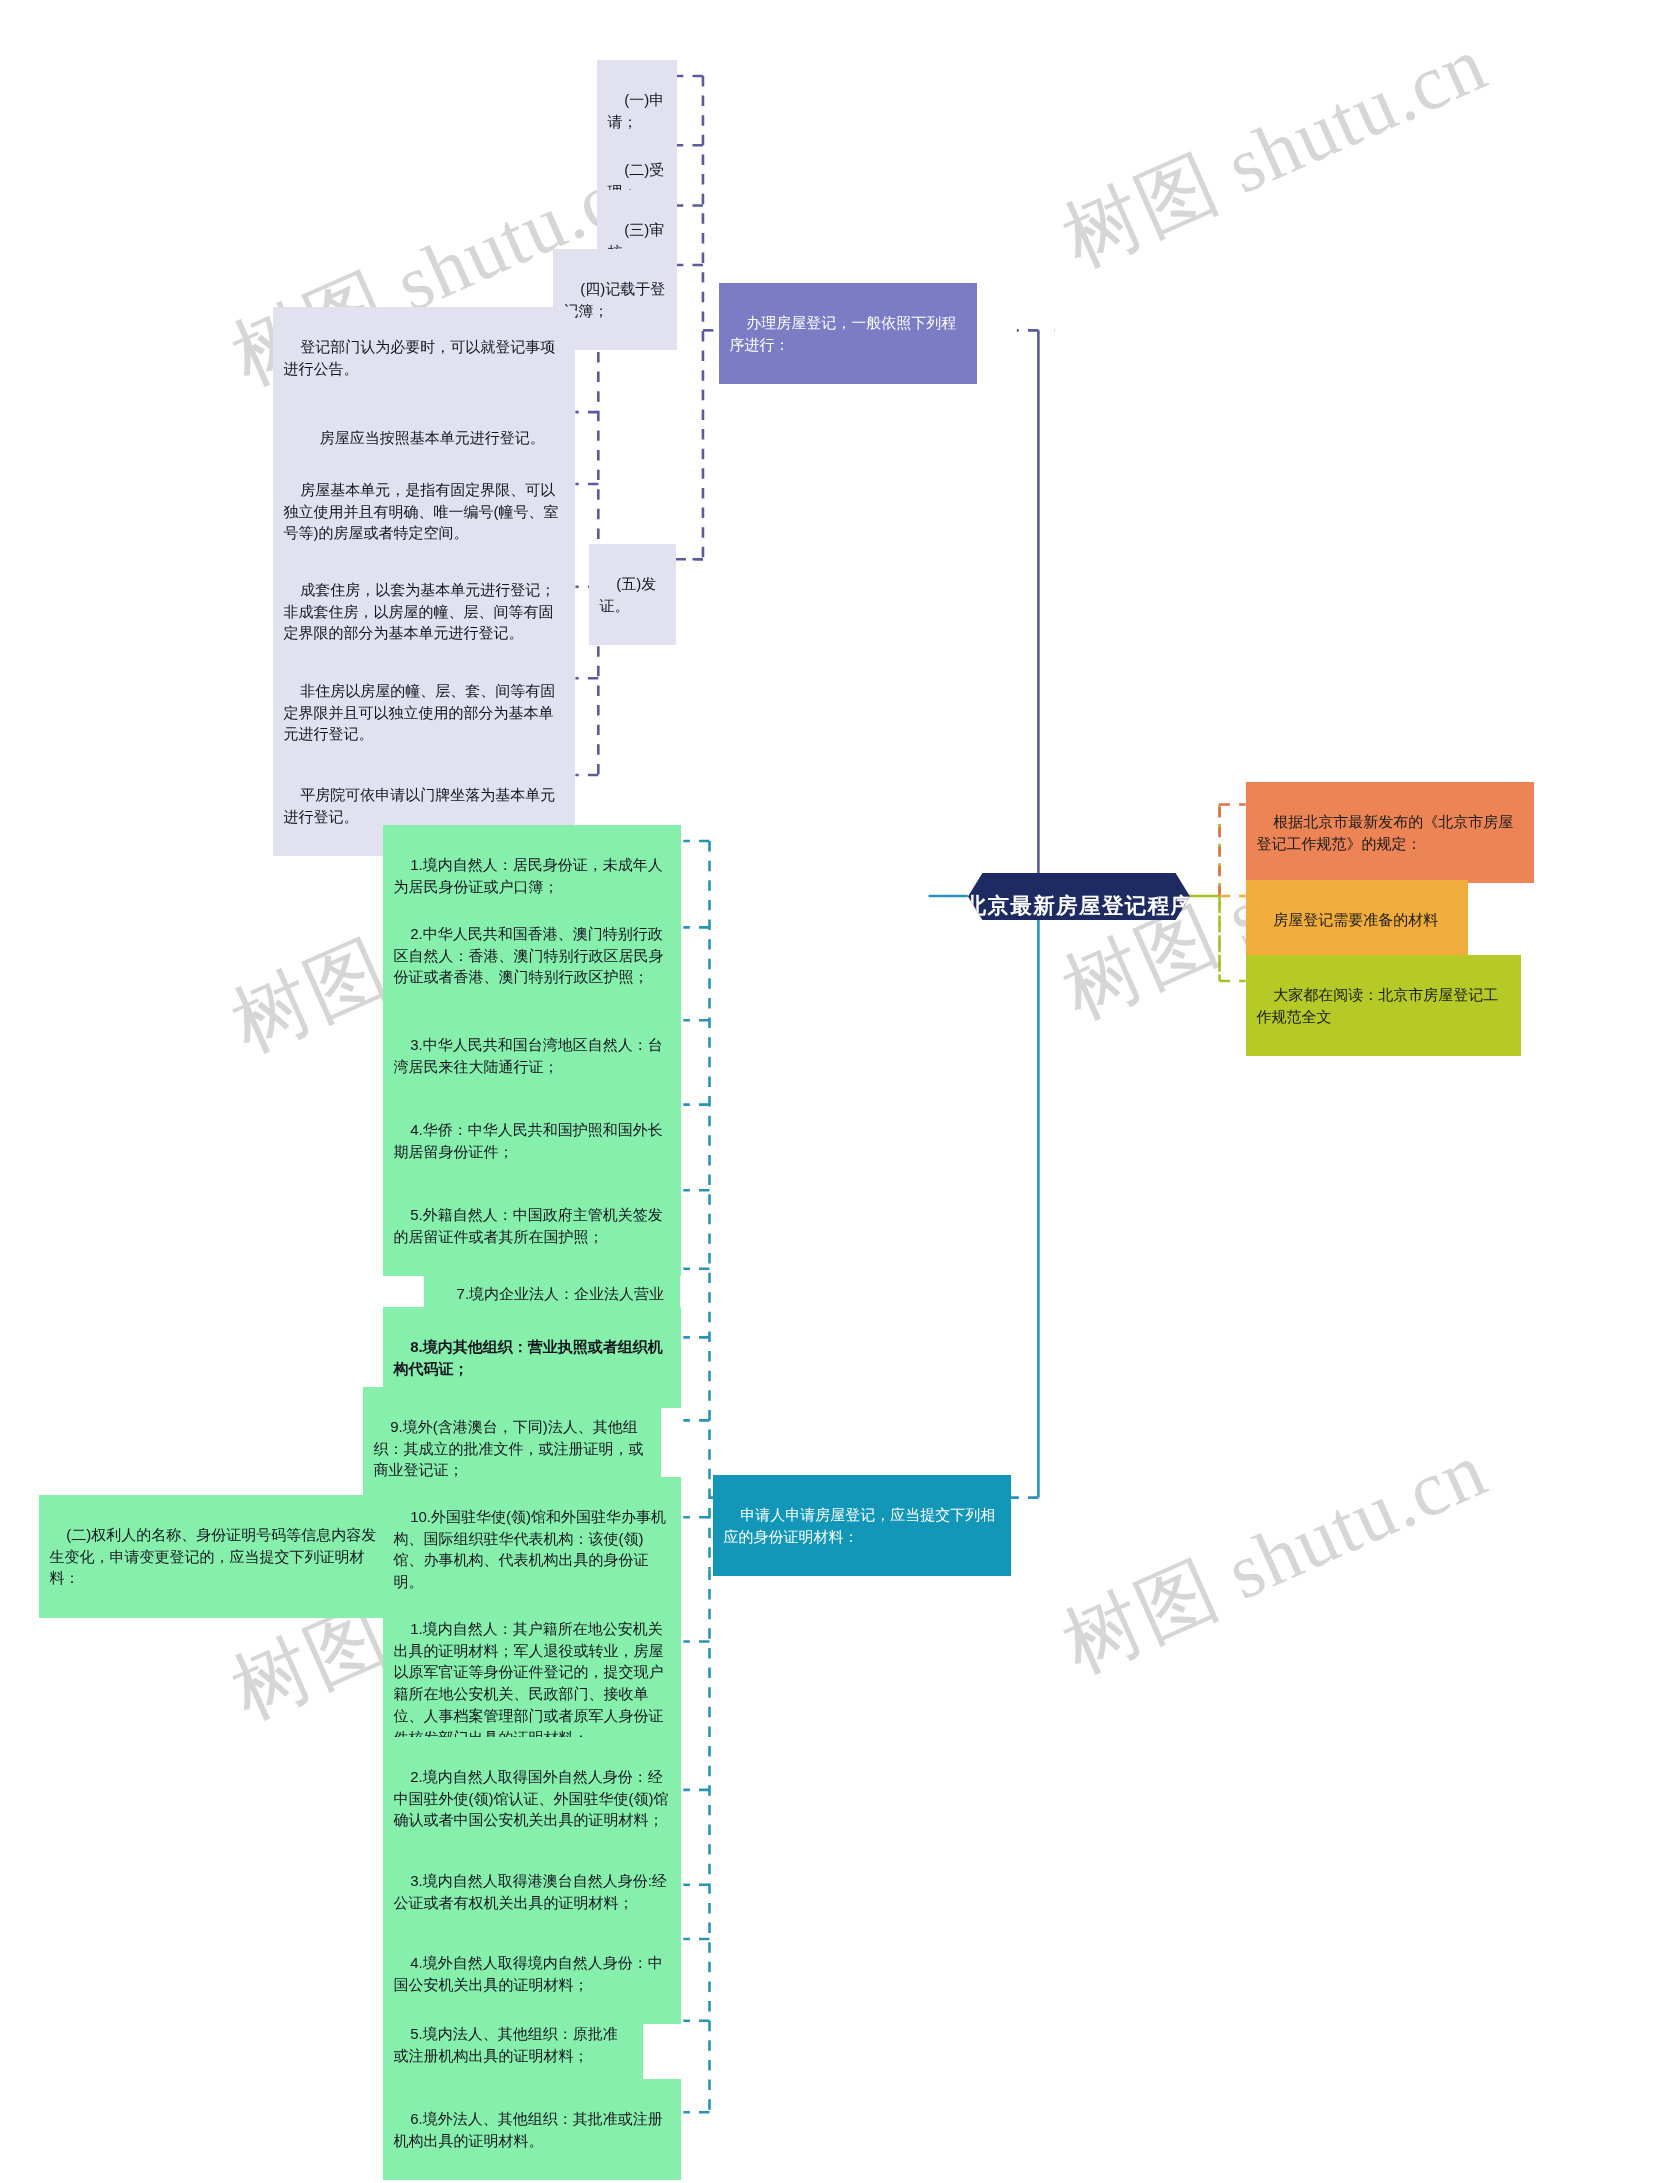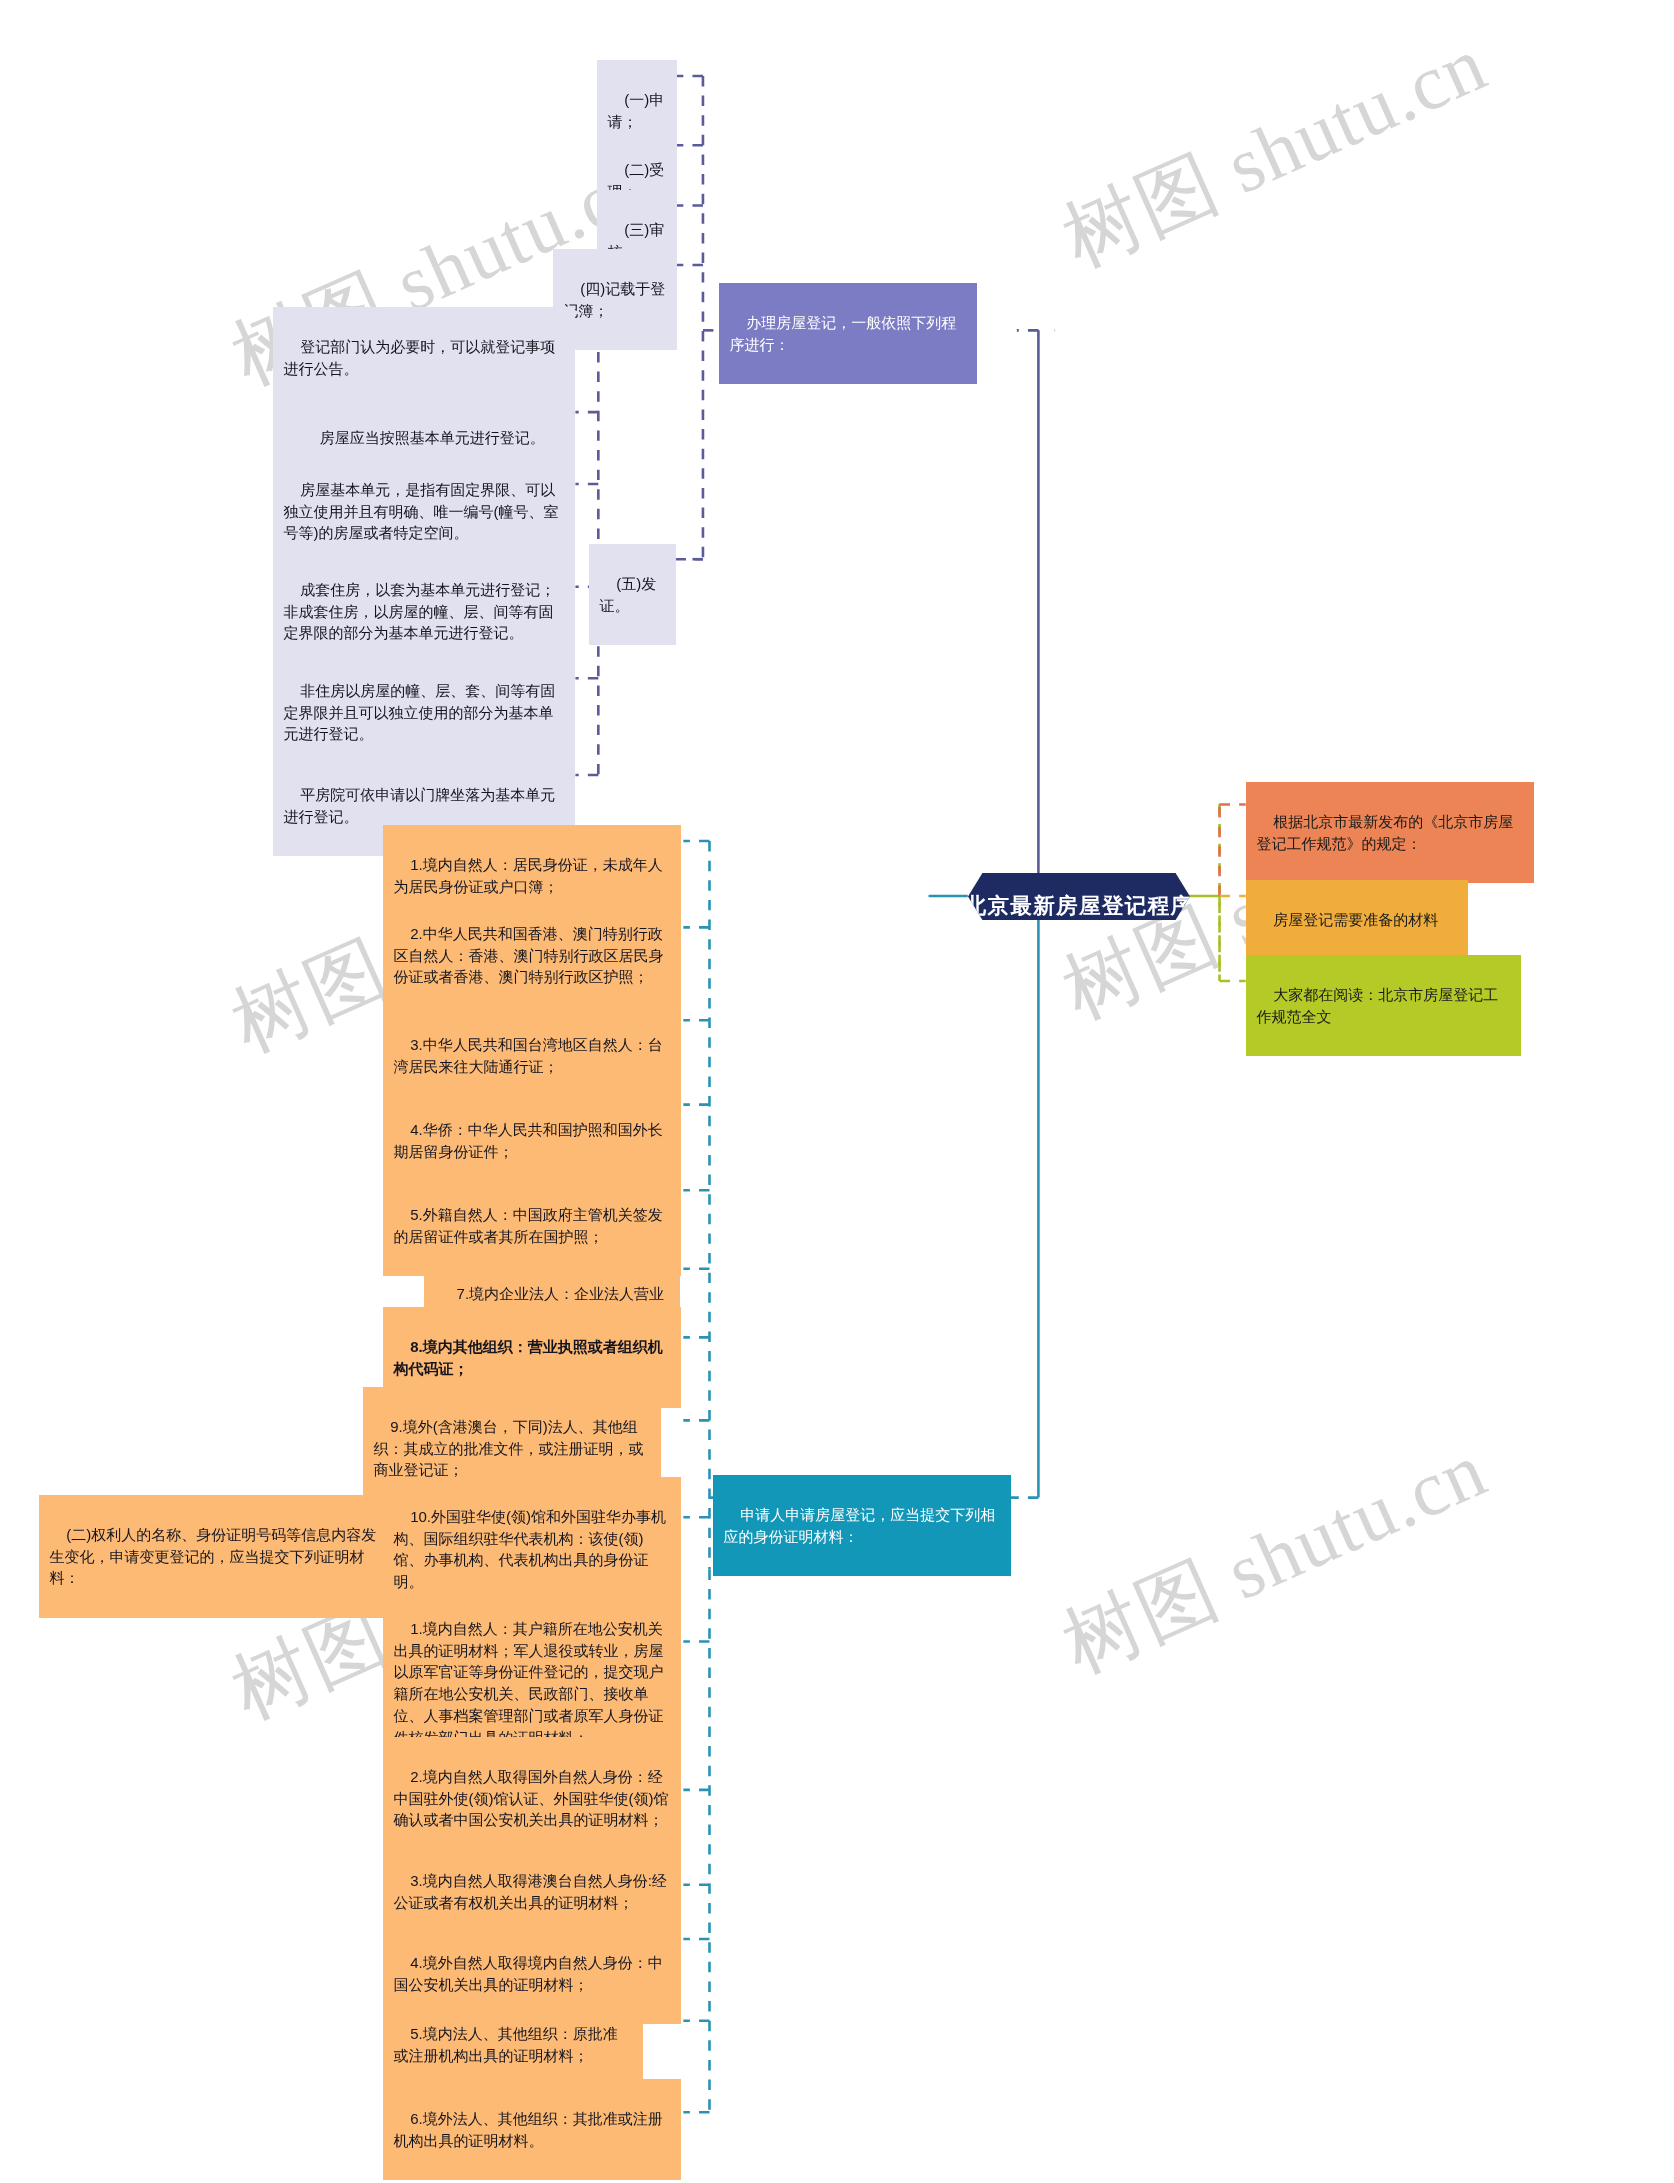--- a/index.html
+++ b/index.html
@@ -62,21 +62,21 @@
     background: #e1e1ef;
     color: #15151f;
   }
   
   .purple {
     background: #7b7cc4;
     color: #ffffff;
   }
   
   .cyan {
-    background: #fdba74;
+    background: #86efac;
     color: #15151f;
   }
   
   .teal {
     background: #1397b8;
     color: #ffffff;
   }
   
   .orange { background: #ec8455; color: #1a1a1a; }
   .amber  { background: #f1ad3c; color: #1a1a1a; }

